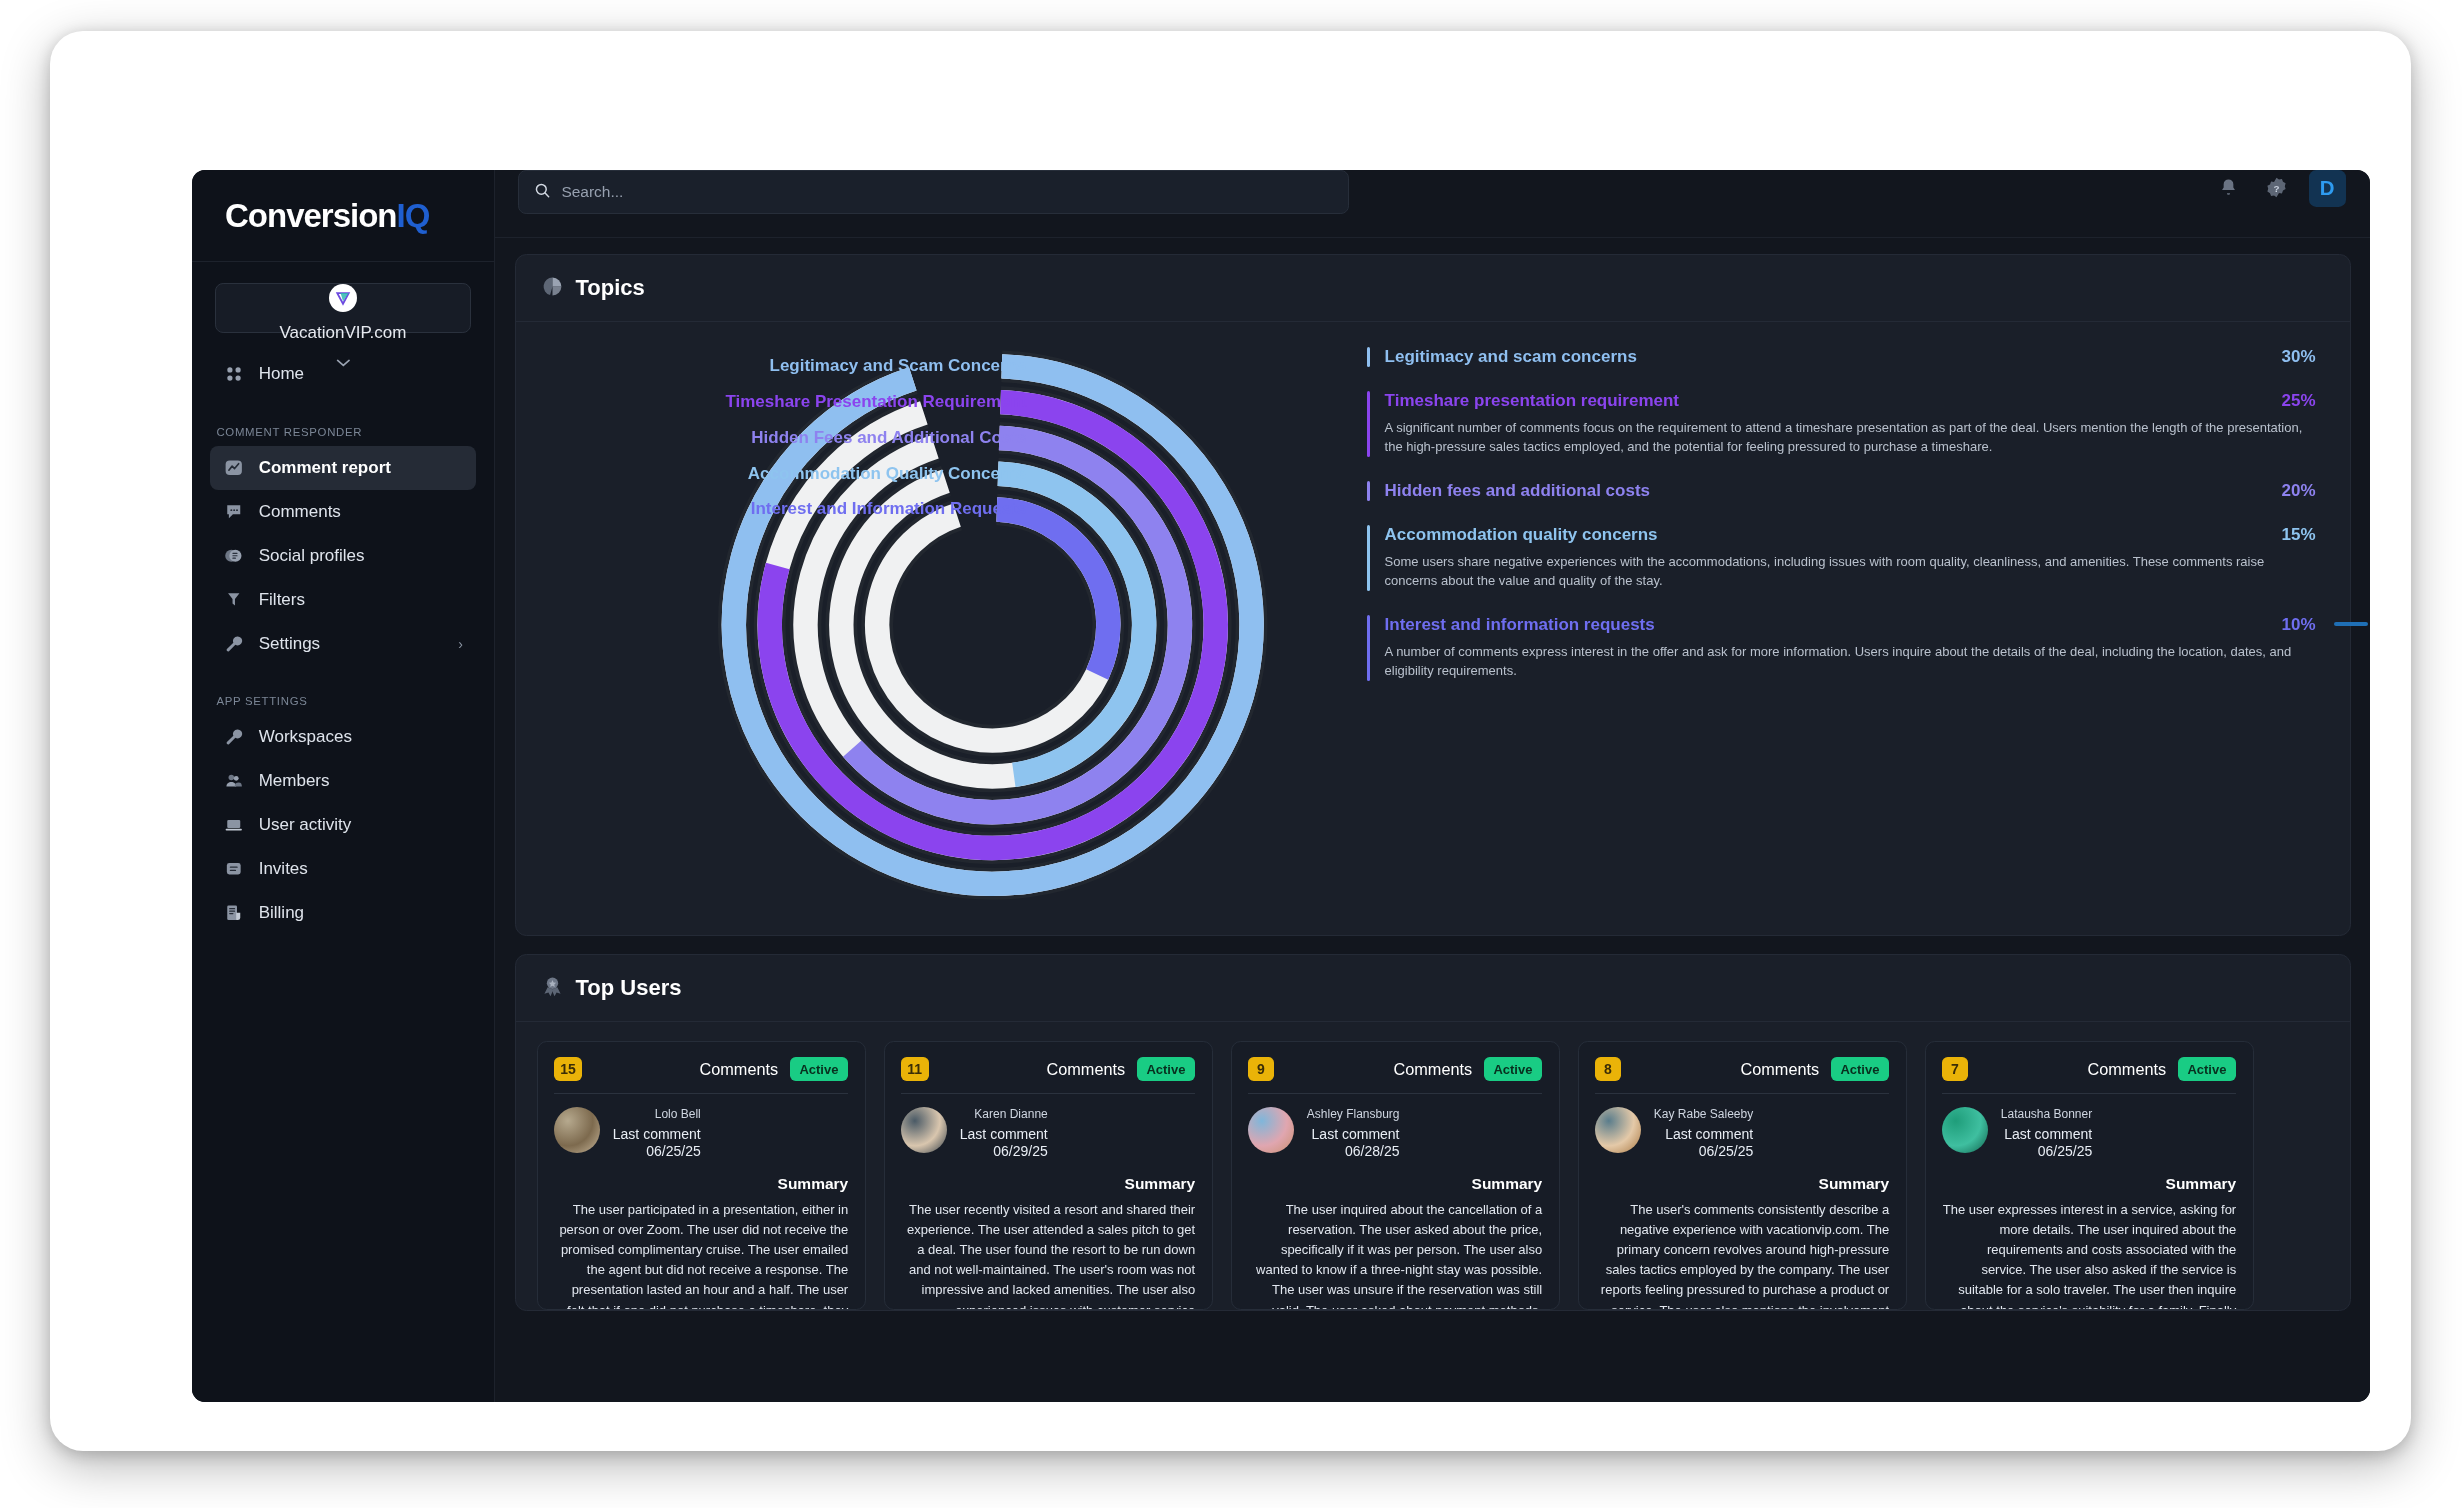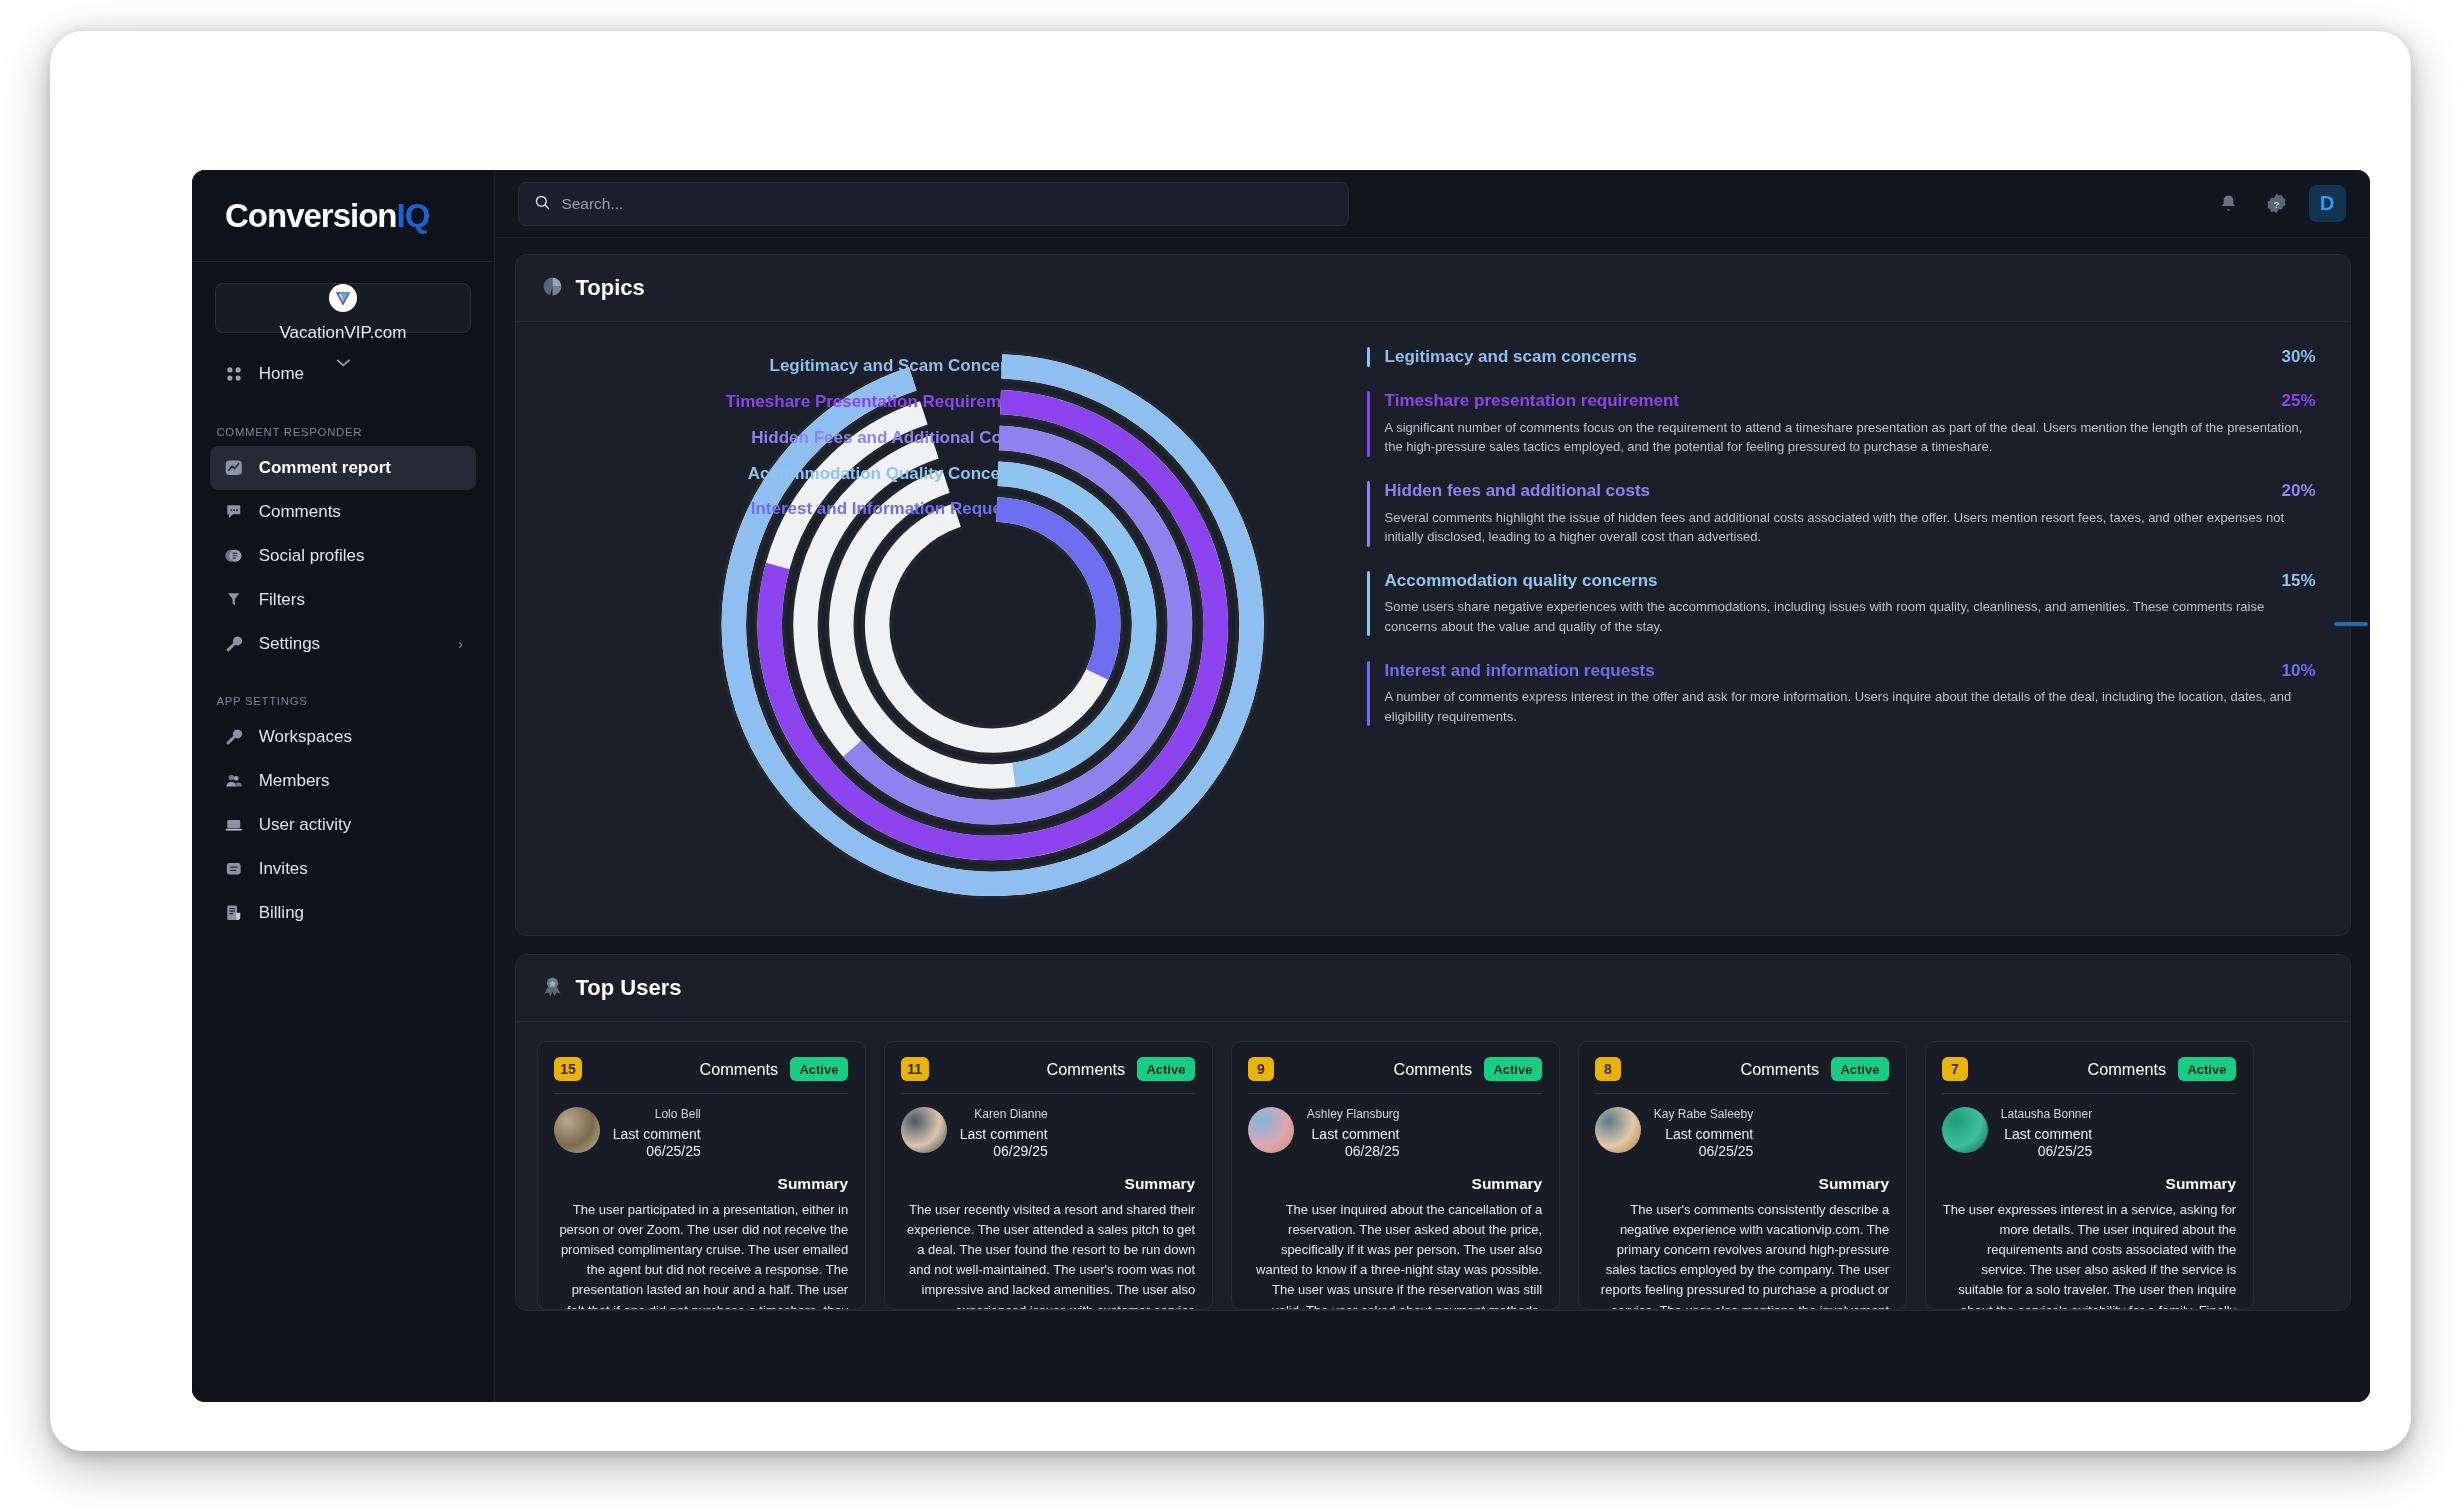--- a/index.html
+++ b/index.html
@@ -84,21 +84,21 @@
   .nav-item .label { flex: 1; }
   .nav-item .sub-chev { color: #8b94a3; font-size: 14px; }
   .nav-spacer { height: 8.1px; }
 
   
   #main { flex: 1; display: flex; flex-direction: column; min-width: 0; background: #12161e; }
 
   #topbar {
     height: 68px; flex: 0 0 68px;
     border-bottom: 0.8px solid #1d222c;
-    display: flex; align-items: center;
+    display: flex; 
     padding: 0 24.4px 0 23px;
     gap: 14.7px;
   }
   #search-box {
     width: 831px; height: 44px;
     background: #1a202b;
     border: 0.8px solid #272e3a;
     border-radius: 8.1px;
     display: flex; align-items: center; gap: 11.4px;
     padding: 0 14.7px;
@@ -450,21 +450,20 @@
                     <div class="topic-desc">A significant number of comments focus on the requirement to attend a timeshare presentation as part of the deal. Users mention the length of the presentation, the high-pressure sales tactics employed, and the potential for feeling pressured to purchase a timeshare.</div>
                   </div>
                 </div>
                 <div class="topic-row">
                   <div class="topic-bar" style="background: rgb(142, 130, 239);"></div>
                   <div class="topic-main">
                     <div class="topic-head">
                       <div class="topic-name" style="color: rgb(142, 130, 239);">Hidden fees and additional costs</div>
                       <div class="topic-pct" style="color: rgb(142, 130, 239);">20%</div>
                     </div>
-                    <div class="topic-desc">Several comments highlight the issue of hidden fees and additional costs associated with the offer. Users mention resort fees, taxes, and other expenses not initially disclosed, leading to a higher overall cost than advertised.</div>
                   </div>
                 </div>
                 <div class="topic-row">
                   <div class="topic-bar" style="background: rgb(142, 196, 239);"></div>
                   <div class="topic-main">
                     <div class="topic-head">
                       <div class="topic-name" style="color: rgb(142, 196, 239);">Accommodation quality concerns</div>
                       <div class="topic-pct" style="color: rgb(142, 196, 239);">15%</div>
                     </div>
                     <div class="topic-desc">Some users share negative experiences with the accommodations, including issues with room quality, cleanliness, and amenities. These comments raise concerns about the value and quality of the stay.</div>

